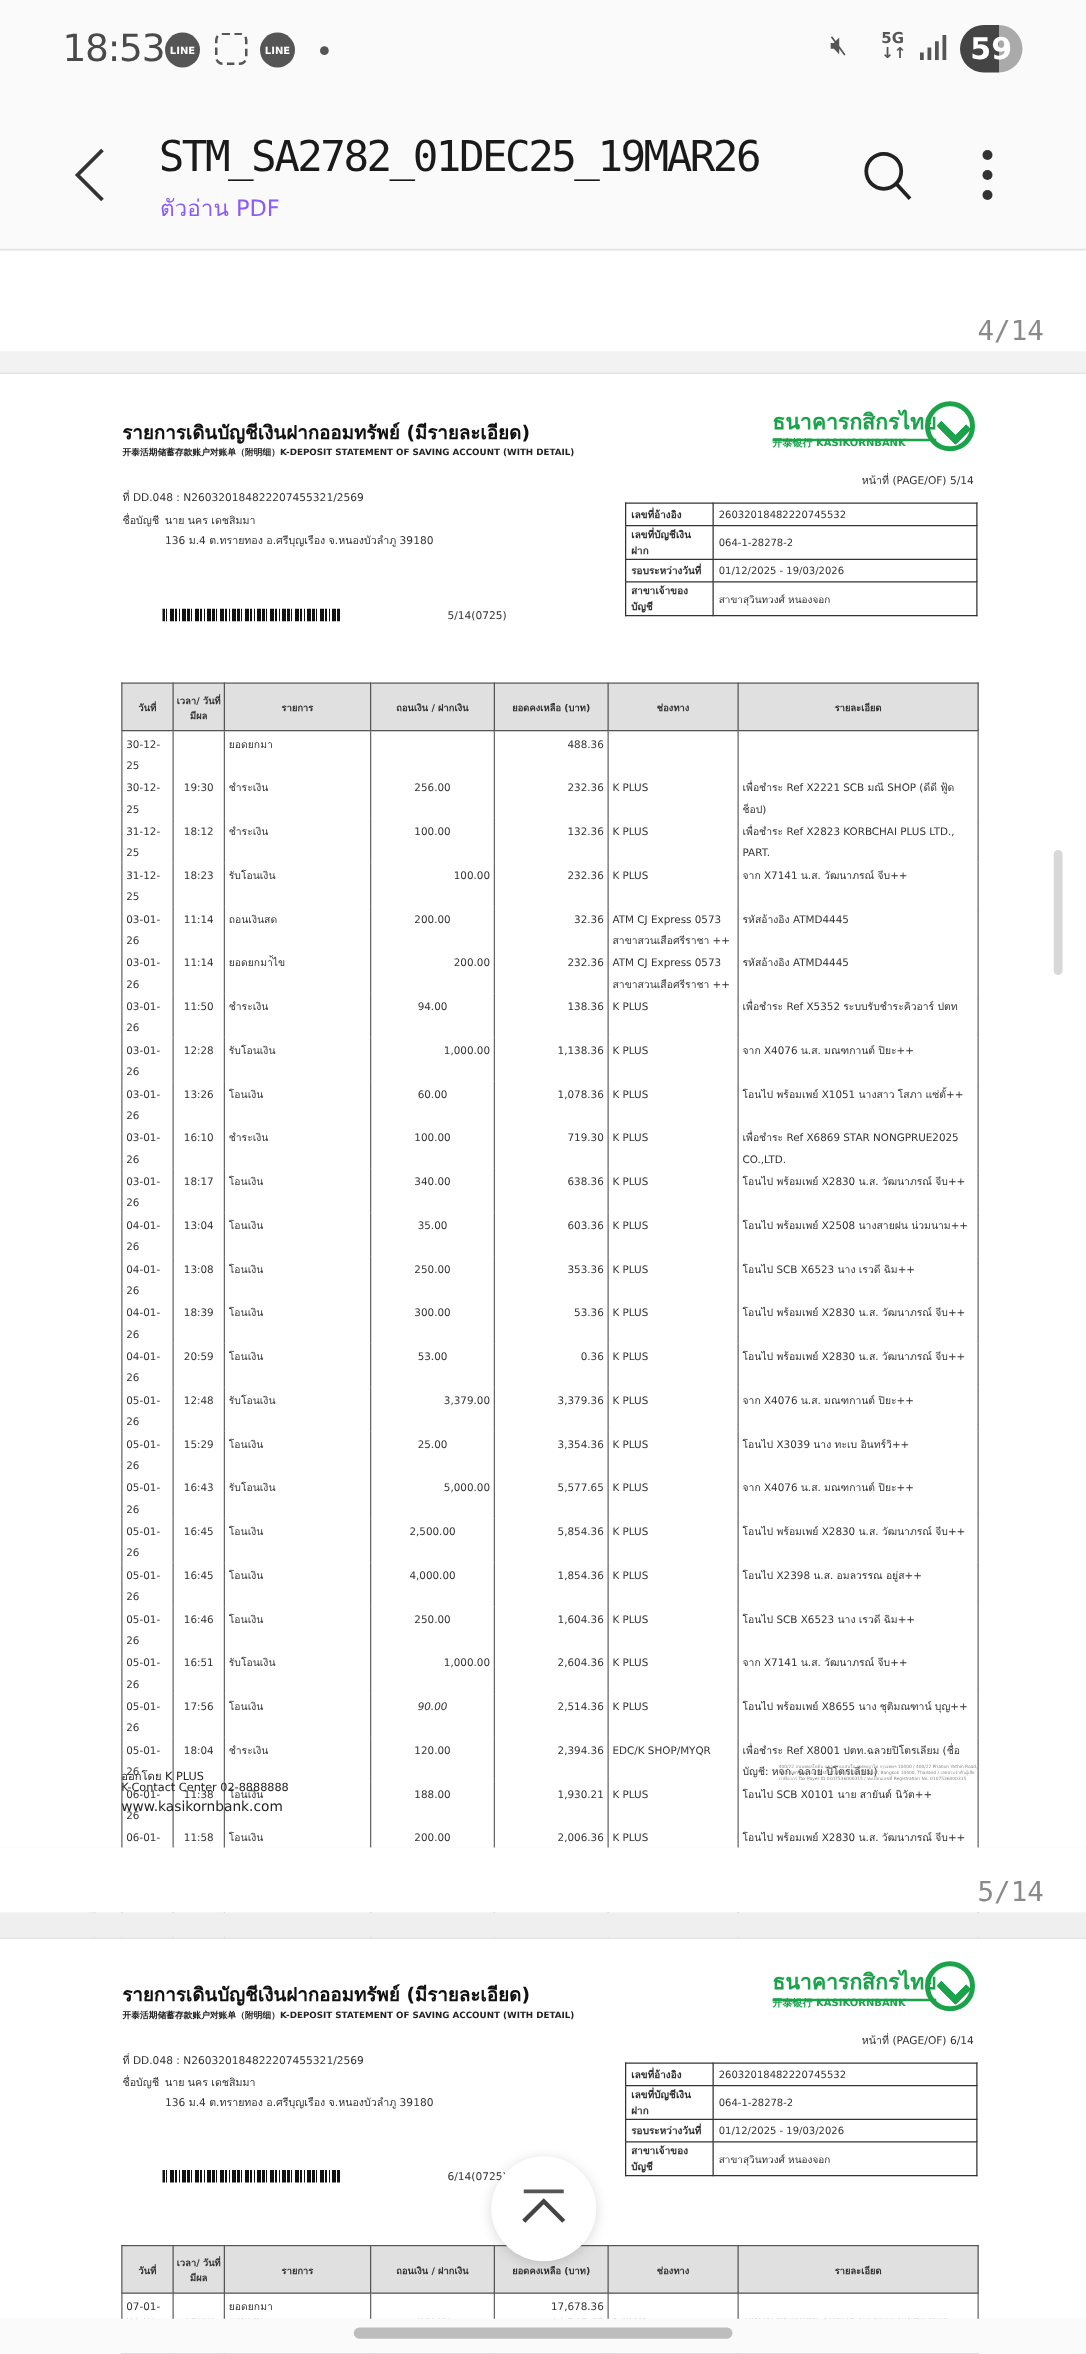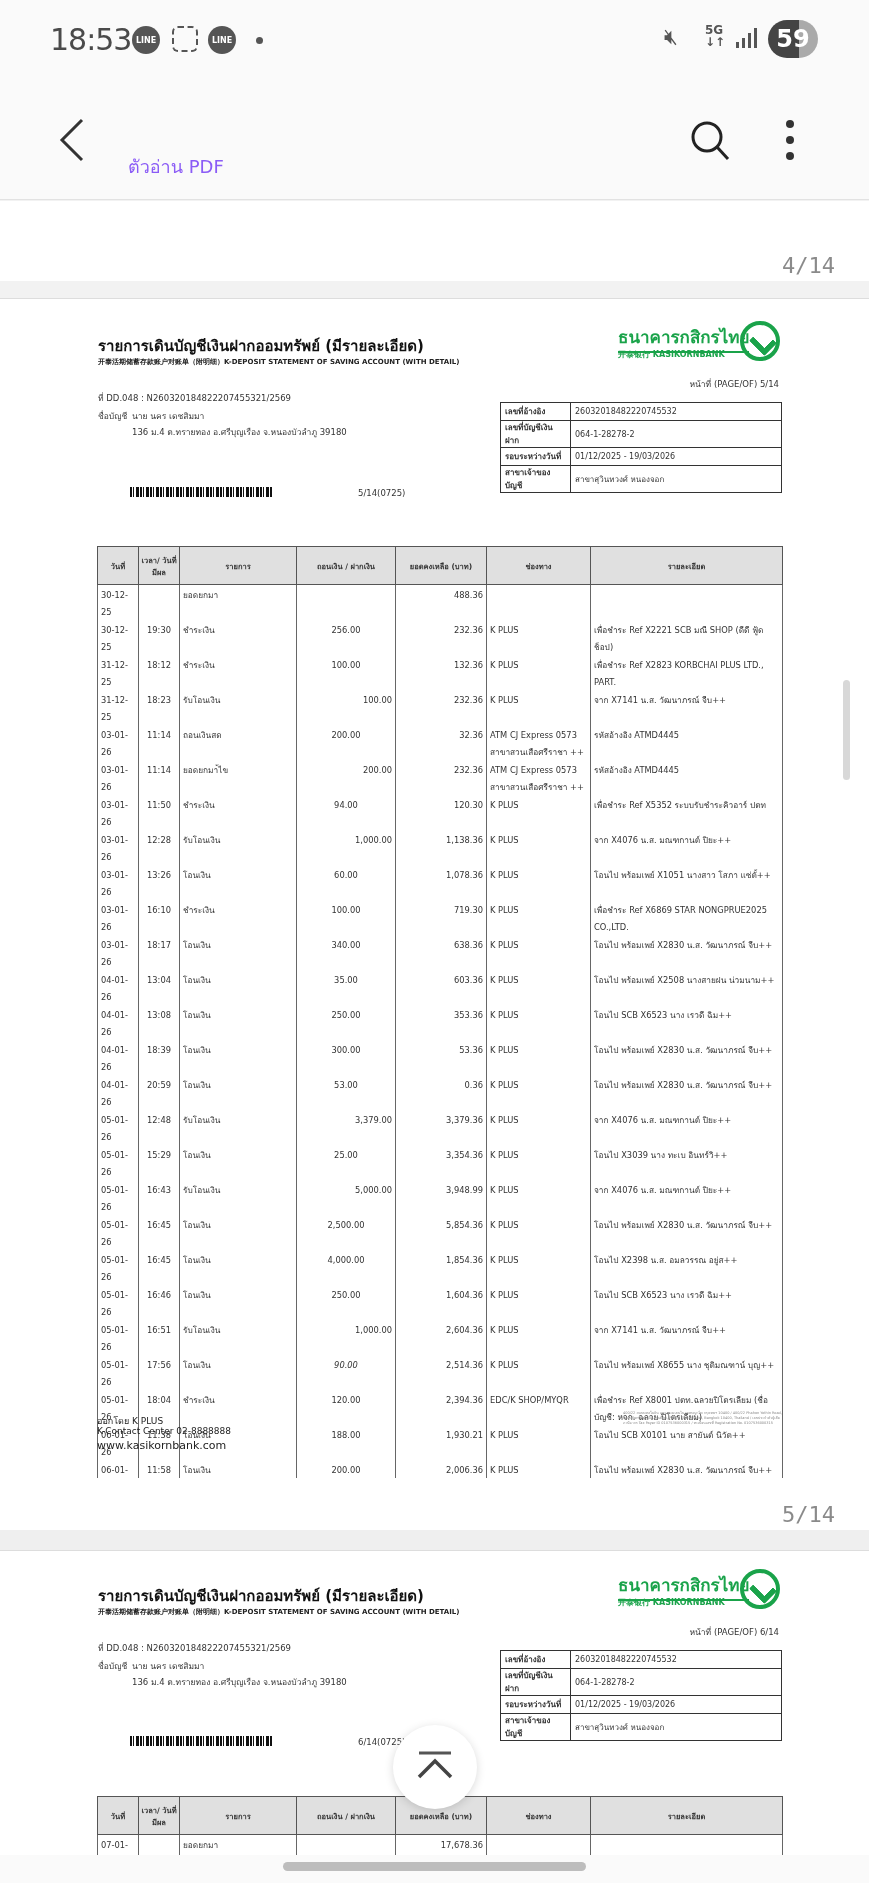--- a/index.html
+++ b/index.html
@@ -66,20 +66,21 @@
   </div>
   <div class="battery">59</div>
 </div>
 
 <div class="appbar">
   <div class="back">
     <svg width="30" height="44">
         <polyline points="24,2 4,22 24,42" fill="none" stroke="#333" stroke-width="3"></polyline>
       </svg>
   </div>
+  <div class="title">STM_SA2782_01DEC25_19MAR26</div>
   <div class="subtitle">ตัวอ่าน PDF</div>
   <div class="search">
     <svg width="44" height="44">
         <circle cx="19" cy="19" r="14" fill="none" stroke="#222" stroke-width="3"></circle>
         <line x1="29" y1="29" x2="40" y2="41" stroke="#222" stroke-width="3"></line>
       </svg>
   </div>
   <div class="more">
       <span></span>
       <span></span>
@@ -234,21 +235,21 @@
         <tr>
           <td>03-01-26</td>
           <td class="ctr">11:50</td>
           <td>ชำระเงิน</td>
           <td>
             <div style="display: flex;">
               <span style="flex: 1 1 0%; text-align: center;">94.00</span>
               <span style="text-align: right;"></span>
             </div>
           </td>
-          <td class="num">120.30</td>
+          <td class="num">138.36</td>
           <td>K PLUS</td>
           <td>เพื่อชำระ Ref X5352 ระบบรับชำระคิวอาร์ ปตท</td>
         </tr>
         <tr>
           <td>03-01-26</td>
           <td class="ctr">12:28</td>
           <td>รับโอนเงิน</td>
           <td>
             <div style="display: flex;">
               <span style="flex: 0 1 0%; text-align: center;"></span>
@@ -388,21 +389,21 @@
         <tr>
           <td>05-01-26</td>
           <td class="ctr">16:43</td>
           <td>รับโอนเงิน</td>
           <td>
             <div style="display: flex;">
               <span style="flex: 0 1 0%; text-align: center;"></span>
               <span style="text-align: right; flex: 1 1 0%;">5,000.00</span>
             </div>
           </td>
-          <td class="num">3,948.99</td>
+          <td class="num">5,577.65</td>
           <td>K PLUS</td>
           <td>จาก X4076 น.ส. มณฑกานต์ ปิยะ++</td>
         </tr>
         <tr>
           <td>05-01-26</td>
           <td class="ctr">16:45</td>
           <td>โอนเงิน</td>
           <td>
             <div style="display: flex;">
               <span style="flex: 1 1 0%; text-align: center;">2,500.00</span>

